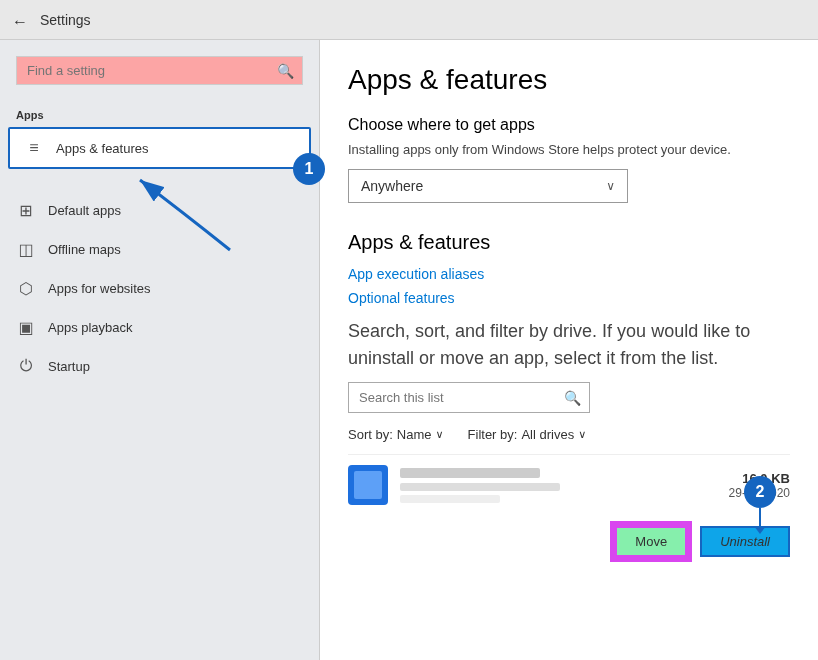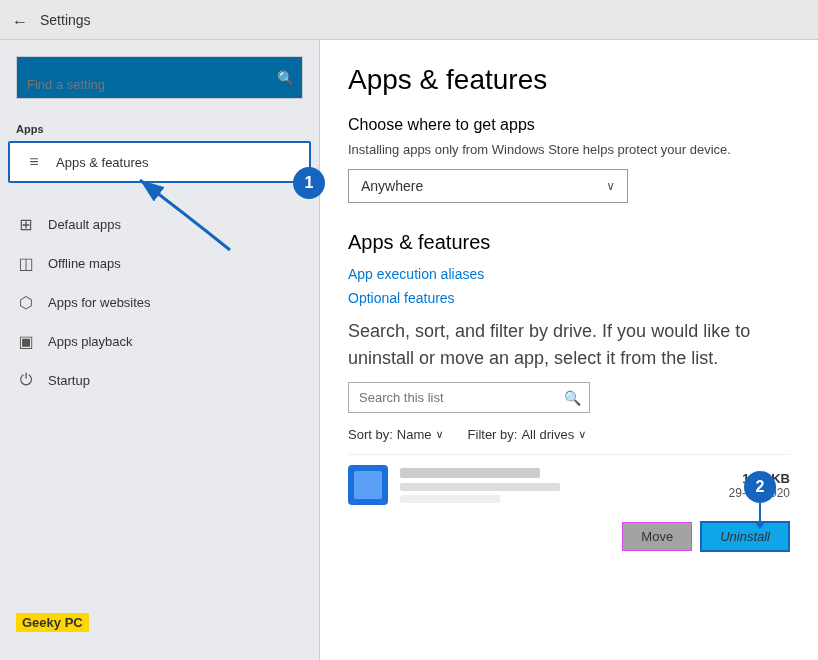--- a/index.html
+++ b/index.html
@@ -11,21 +11,21 @@
     .title-bar { background: #e8e8e8; height: 40px; display: flex; align-items: center; padding: 0 12px; border-bottom: 1px solid #ccc; }
     .title-bar-back { cursor: pointer; margin-right: 12px; font-size: 16px; color: #333; }
     .title-bar-title { font-size: 14px; color: #333; }
 
     
     .main-layout { display: flex; flex: 1; overflow: hidden; }
 
     
     .sidebar { width: 320px; background: #e8eaed; padding: 16px 0; display: flex; flex-direction: column; border-right: 1px solid #ccc; flex-shrink: 0; }
     .sidebar-search { margin: 0 16px 16px 16px; position: relative; }
-    .sidebar-search input { width: 100%; padding: 20px 32px 6px 10px; border: 1px solid #ccc; background: #0369a1; font-size: 13px; outline: none; }
+    .sidebar-search input { width: 100%; padding: 6px 32px 6px 10px; border: 1px solid #ccc; background: #fca5a5; font-size: 13px; outline: none; }
     .sidebar-search-icon { position: absolute; right: 8px; top: 50%; transform: translateY(-50%); color: #666; font-size: 14px; }
     .sidebar-section-label { font-size: 11px; font-weight: 600; color: #333; padding: 8px 16px 6px 16px; }
     .sidebar-item { display: flex; align-items: center; padding: 10px 16px; cursor: pointer; color: #333; font-size: 13px; position: relative; }
     .sidebar-item .item-icon { margin-right: 12px; font-size: 16px; color: #555; width: 20px; text-align: center; }
     .sidebar-item .item-label { font-size: 13px; }
 
     
     .sidebar-watermark { margin-top: auto; padding: 12px 16px; }
     .watermark-text { background: #ffd700; padding: 2px 6px; font-size: 13px; font-weight: 700; color: #333; display: inline-block; }
 
@@ -55,21 +55,21 @@
     .app-list-item { display: flex; align-items: center; border-top: 1px solid #eee; padding: 10px 0; }
     .app-icon { width: 40px; height: 40px; background: #1d6fde; border-radius: 4px; margin-right: 12px; display: flex; align-items: center; justify-content: center; flex-shrink: 0; }
     .app-icon-inner { width: 28px; height: 28px; background: #5da0f7; border-radius: 2px; }
     .app-info { flex: 1; }
     .app-name { font-size: 13px; color: #222; height: 10px; background: #ccc; width: 140px; border-radius: 2px; margin-bottom: 5px; }
     .app-publisher { font-size: 12px; color: #888; height: 8px; background: #ddd; width: 160px; border-radius: 2px; margin-bottom: 4px; }
     .app-version { font-size: 12px; color: #aaa; height: 8px; background: #eee; width: 100px; border-radius: 2px; }
     .app-size-info { text-align: right; margin-right: 0; }
     .app-size { font-size: 13px; font-weight: 600; color: #333; }
     .app-date { font-size: 12px; color: #555; }
-    .btn { padding: 6px 18px; font-size: 13px; cursor: pointer; border: 1px solid #d946ef; background: #a3a3a3; color: #333; }
+    .btn { padding: 6px 18px; font-size: 13px; cursor: pointer; border: 7px solid #d946ef; background: #86efac; color: #333; }
     .btn-primary { background: #0ea5e9; border: 2px solid #0078d4; color: #333; font-weight: 500; font-style: italic; }
   </style>
 </head>
 <body>
 
 <div class="window">
 
   <div class="title-bar">
     <span class="title-bar-back">←</span>
     <span class="title-bar-title">Settings</span>
@@ -110,23 +110,20 @@
       </div>
       <div class="sidebar-item">
         <span class="item-icon">▣</span>
         <span class="item-label">Apps playback</span>
       </div>
       <div class="sidebar-item">
         <span class="item-icon">⏻</span>
         <span class="item-label">Startup</span>
       </div>
 
-      <div class="sidebar-watermark">
-        <span class="watermark-text">Geeky PC</span>
-      </div>
     </div>
 
     <div class="content">
       <h1 class="content-page-title">Apps &amp; features</h1>
 
       <div class="dropdown-container">
         <div class="section-title">Choose where to get apps</div>
         <div class="helper-text">Installing apps only from Windows Store helps protect your device.</div>
         <div class="dropdown">
           <span>Anywhere</span>

